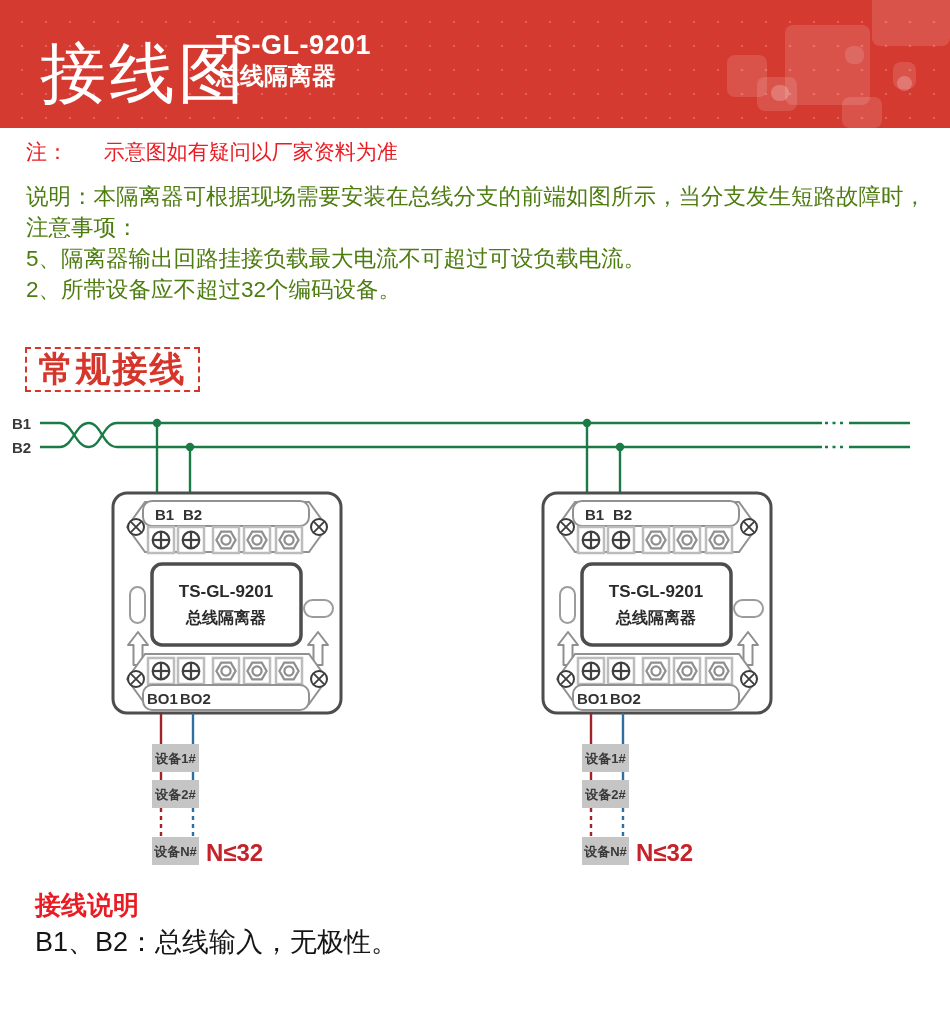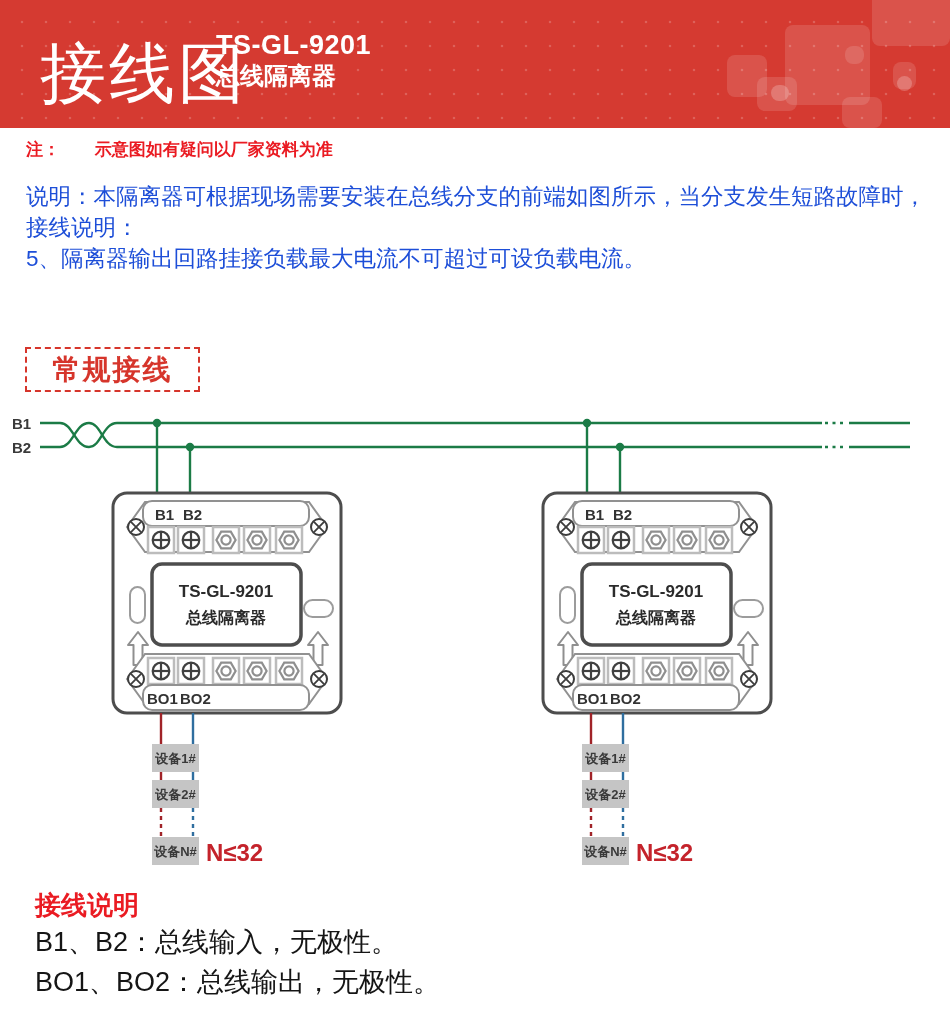--- a/index.html
+++ b/index.html
@@ -17,29 +17,29 @@
   .header-deco i{position:absolute;display:block;background:rgba(255,255,255,.13);border-radius:8px;}
   .header-deco i.b{background:rgba(255,255,255,.22);}
   .title{
     position:absolute;left:28px;top:16px;margin:12px;color:#fff;
     font-size:66px;font-weight:400;line-height:90px;letter-spacing:3px;
   }
   .subtitle{position:absolute;left:216px;top:30px;color:#fff;}
   .subtitle .model{font-size:27px;font-weight:700;line-height:30px;letter-spacing:.5px;}
   .subtitle .product{font-size:24px;font-weight:700;line-height:28px;margin-top:2px;}
   
-  .note{position:absolute;left:26px;top:138px;font-size:17px;font-weight:700;color:var(--note-red,#ea1b22);}
+  .note{position:absolute;left:26px;top:138px;font-size:21px;font-weight:400;color:var(--note-red,#ea1b22);}
   .note-text{margin-left:30px;}
-  .desc{position:absolute;left:26px;top:181px;font-size:22.5px;font-weight:500;color:#1d4ed8;line-height:31px;}
+  .desc{position:absolute;left:26px;top:181px;font-size:22.5px;font-weight:500;color:#4d7c0f;line-height:31px;}
   .desc p{margin:0;}
   
   .section-tab{
     position:absolute;left:25px;top:347px;width:175px;height:45px;box-sizing:border-box;
     border:2px dashed var(--accent-red,#d6352b);color:var(--accent-red,#d6352b);
-    font-size:28px;font-weight:700;display:flex;align-items:center;justify-content:center;letter-spacing:2px;
+    font-size:35px;font-weight:700;display:flex;align-items:center;justify-content:center;letter-spacing:2px;
   }
   
   .diagram{position:absolute;left:0;top:404px;}
   .gw{stroke:var(--bus-green,#1b7b46);stroke-width:2.4;fill:none;}
   .dash3{stroke-dasharray:3 4.5;}
   .dot{fill:var(--bus-green,#1b7b46);}
   .bus-label{font-size:15px;font-weight:700;fill:#3a3a3a;}
   .dev-outer{fill:#fff;stroke:#4d4d4d;stroke-width:3;}
   .hexblock{fill:#fff;stroke:#919191;stroke-width:2;}
   .strip{fill:#fff;stroke:#919191;stroke-width:2;}
@@ -92,22 +92,23 @@
     </div>
   </header>
 
   <div class="note">
     <span class="note-label">注：</span>
     <span class="note-text">示意图如有疑问以厂家资料为准</span>
   </div>
 
   <div class="desc">
     <p>说明：本隔离器可根据现场需要安装在总线分支的前端如图所示，当分支发生短路故障时，</p>
-    <p>接线说明：</p>
+    <p>注意事项：</p>
     <p>5、隔离器输出回路挂接负载最大电流不可超过可设负载电流。</p>
+    <p>2、所带设备应不超过32个编码设备。</p>
   </div>
 
   <div class="section-tab">常规接线</div>
 
   <svg class="diagram" width="950" height="476" viewBox="0 404 950 476" xmlns="http://www.w3.org/2000/svg">
 
     <g>
       <text class="bus-label" x="12" y="429">B1</text>
       <text class="bus-label" x="12" y="453">B2</text>
       <path class="gw" d="M40,423 L60,423 C73,423 75,447 89,447 C101,447 103,423 117,423 L822,423"></path>
@@ -351,16 +352,15 @@
       <text class="chaintext" x="605.5" y="799">设备2#</text>
       <rect class="chainbox" x="582" y="837" width="47" height="28"></rect>
       <text class="chaintext" x="605.5" y="856">设备N#</text>
       <text class="limit" x="636" y="861">N≤32</text>
     </g>
   </svg>
 
   <div class="legend">
     <div class="legend-title">接线说明</div>
     <div class="legend-line">B1、B2：总线输入，无极性。</div>
-    <div class="legend-line">BO1、BO2：总线输出，无极性。</div>
   </div>
 
 </div>
 
 </body></html>

